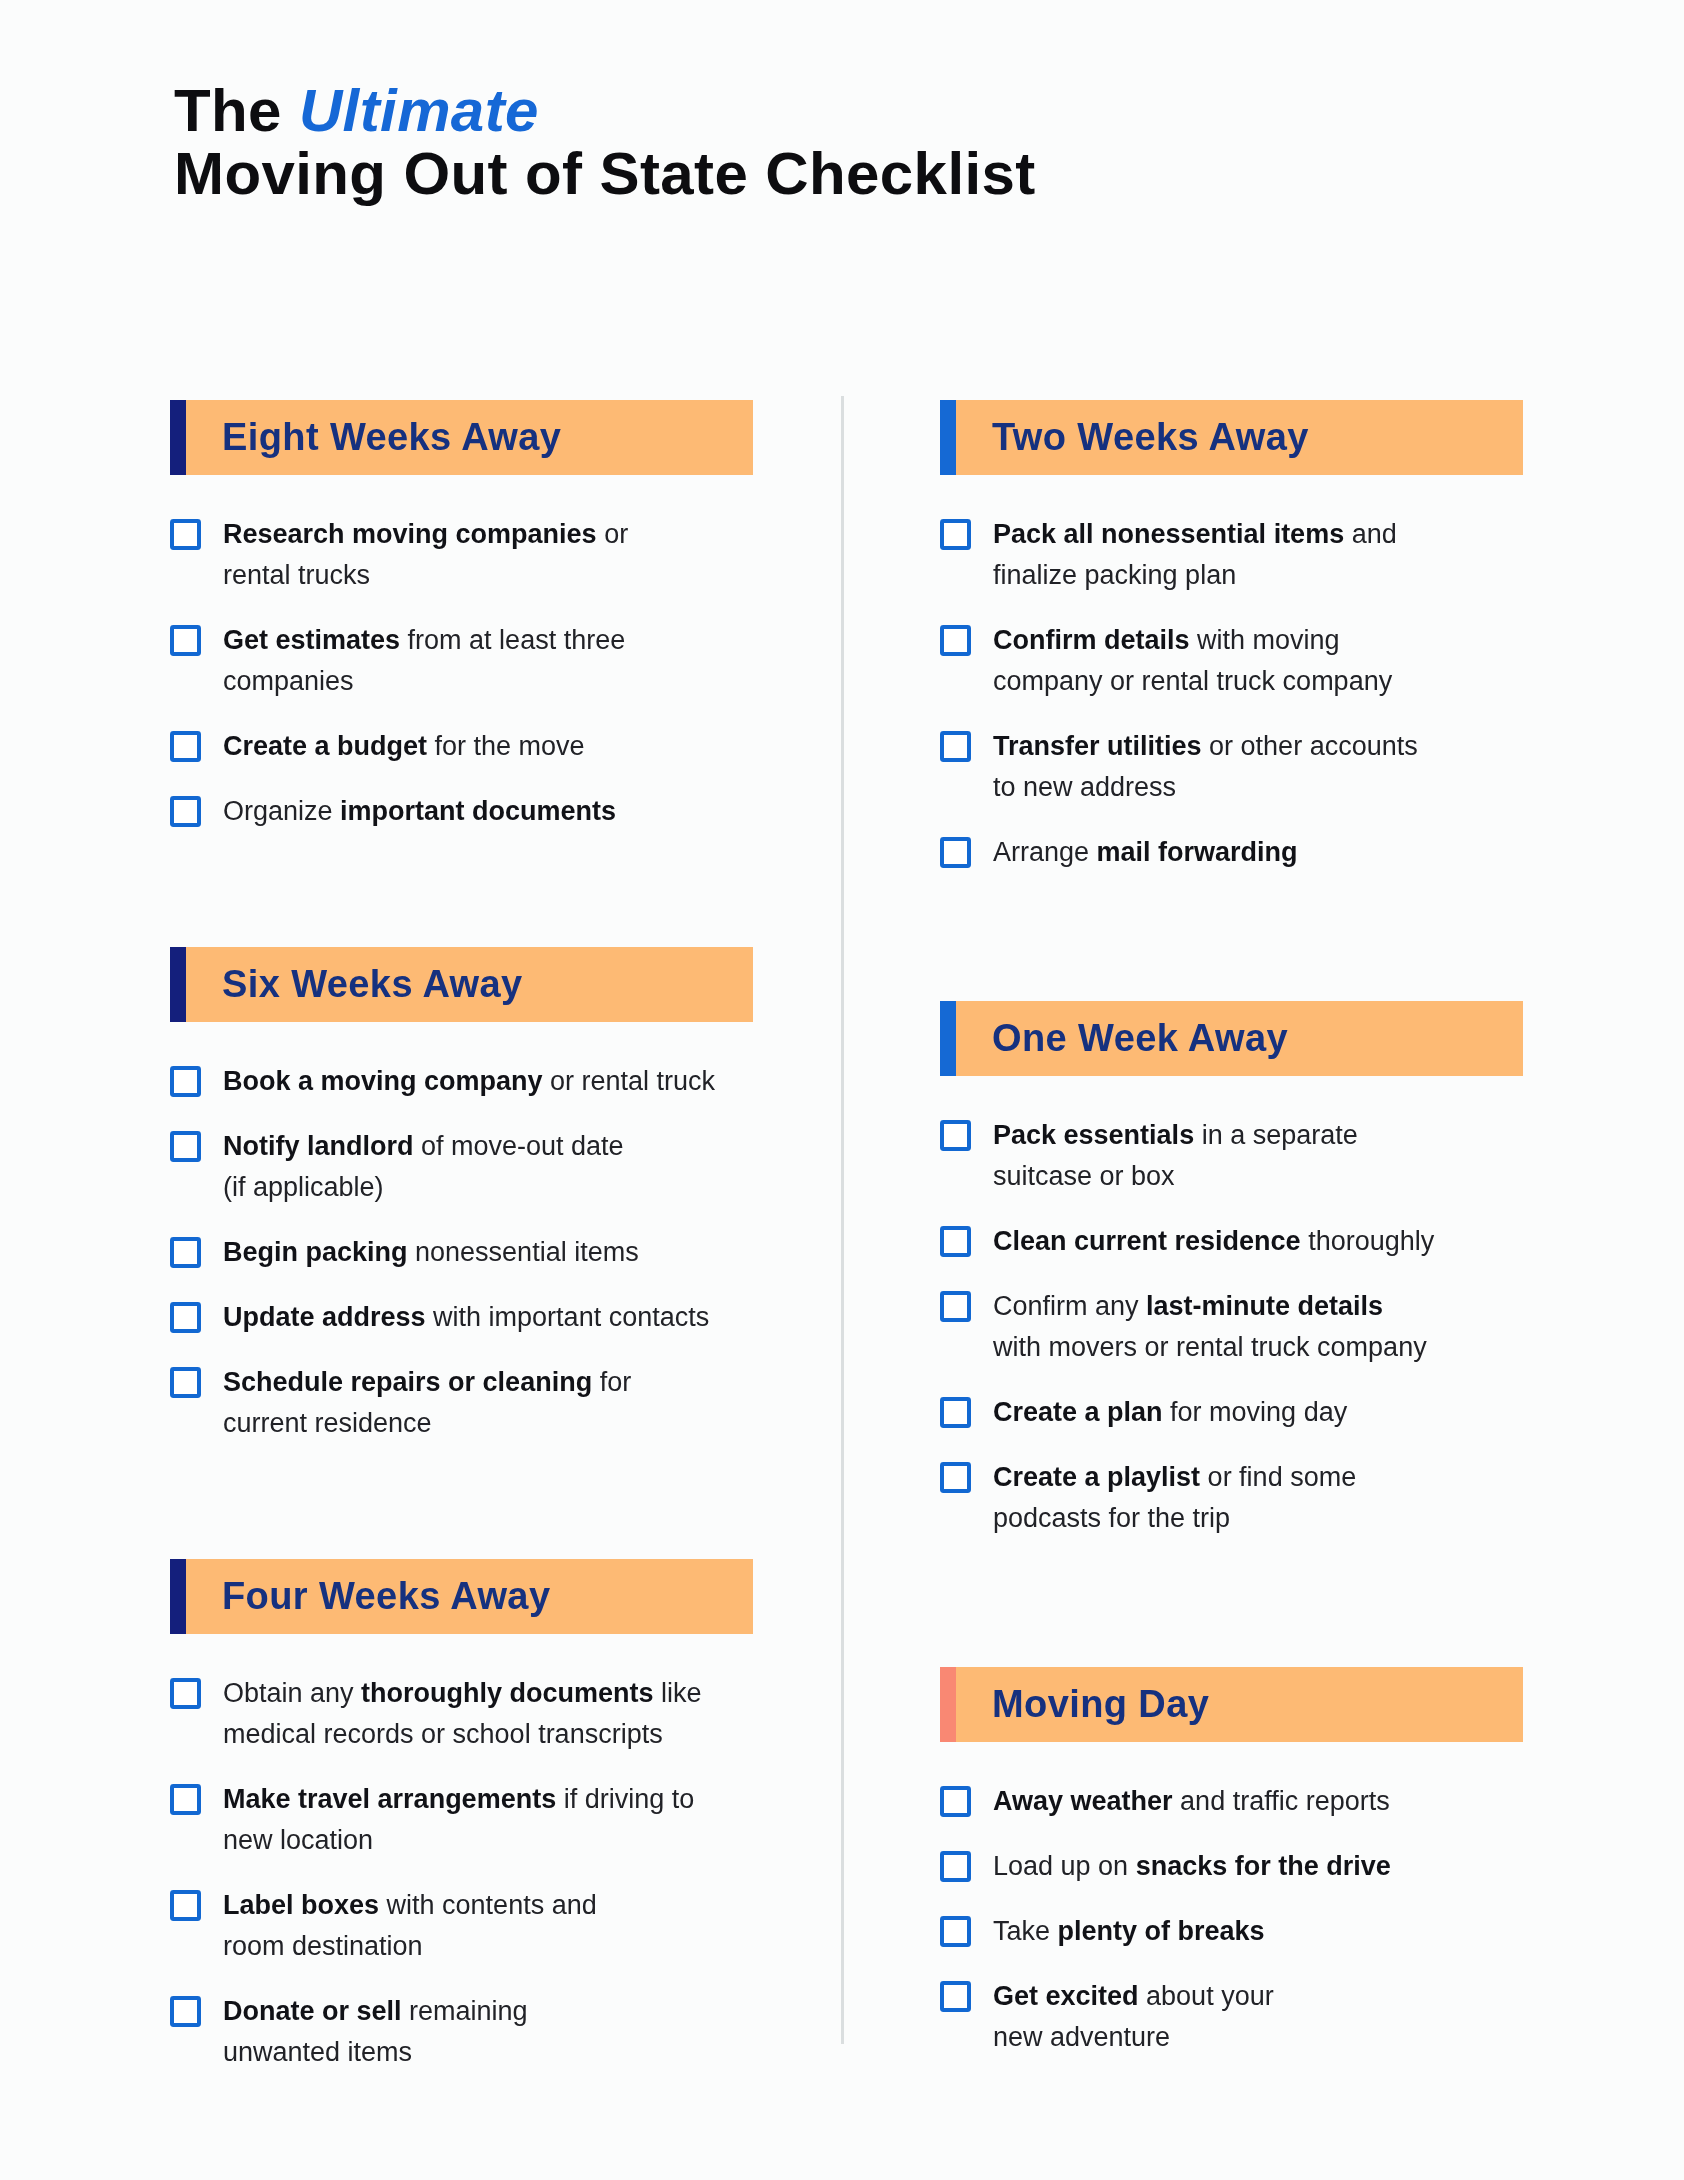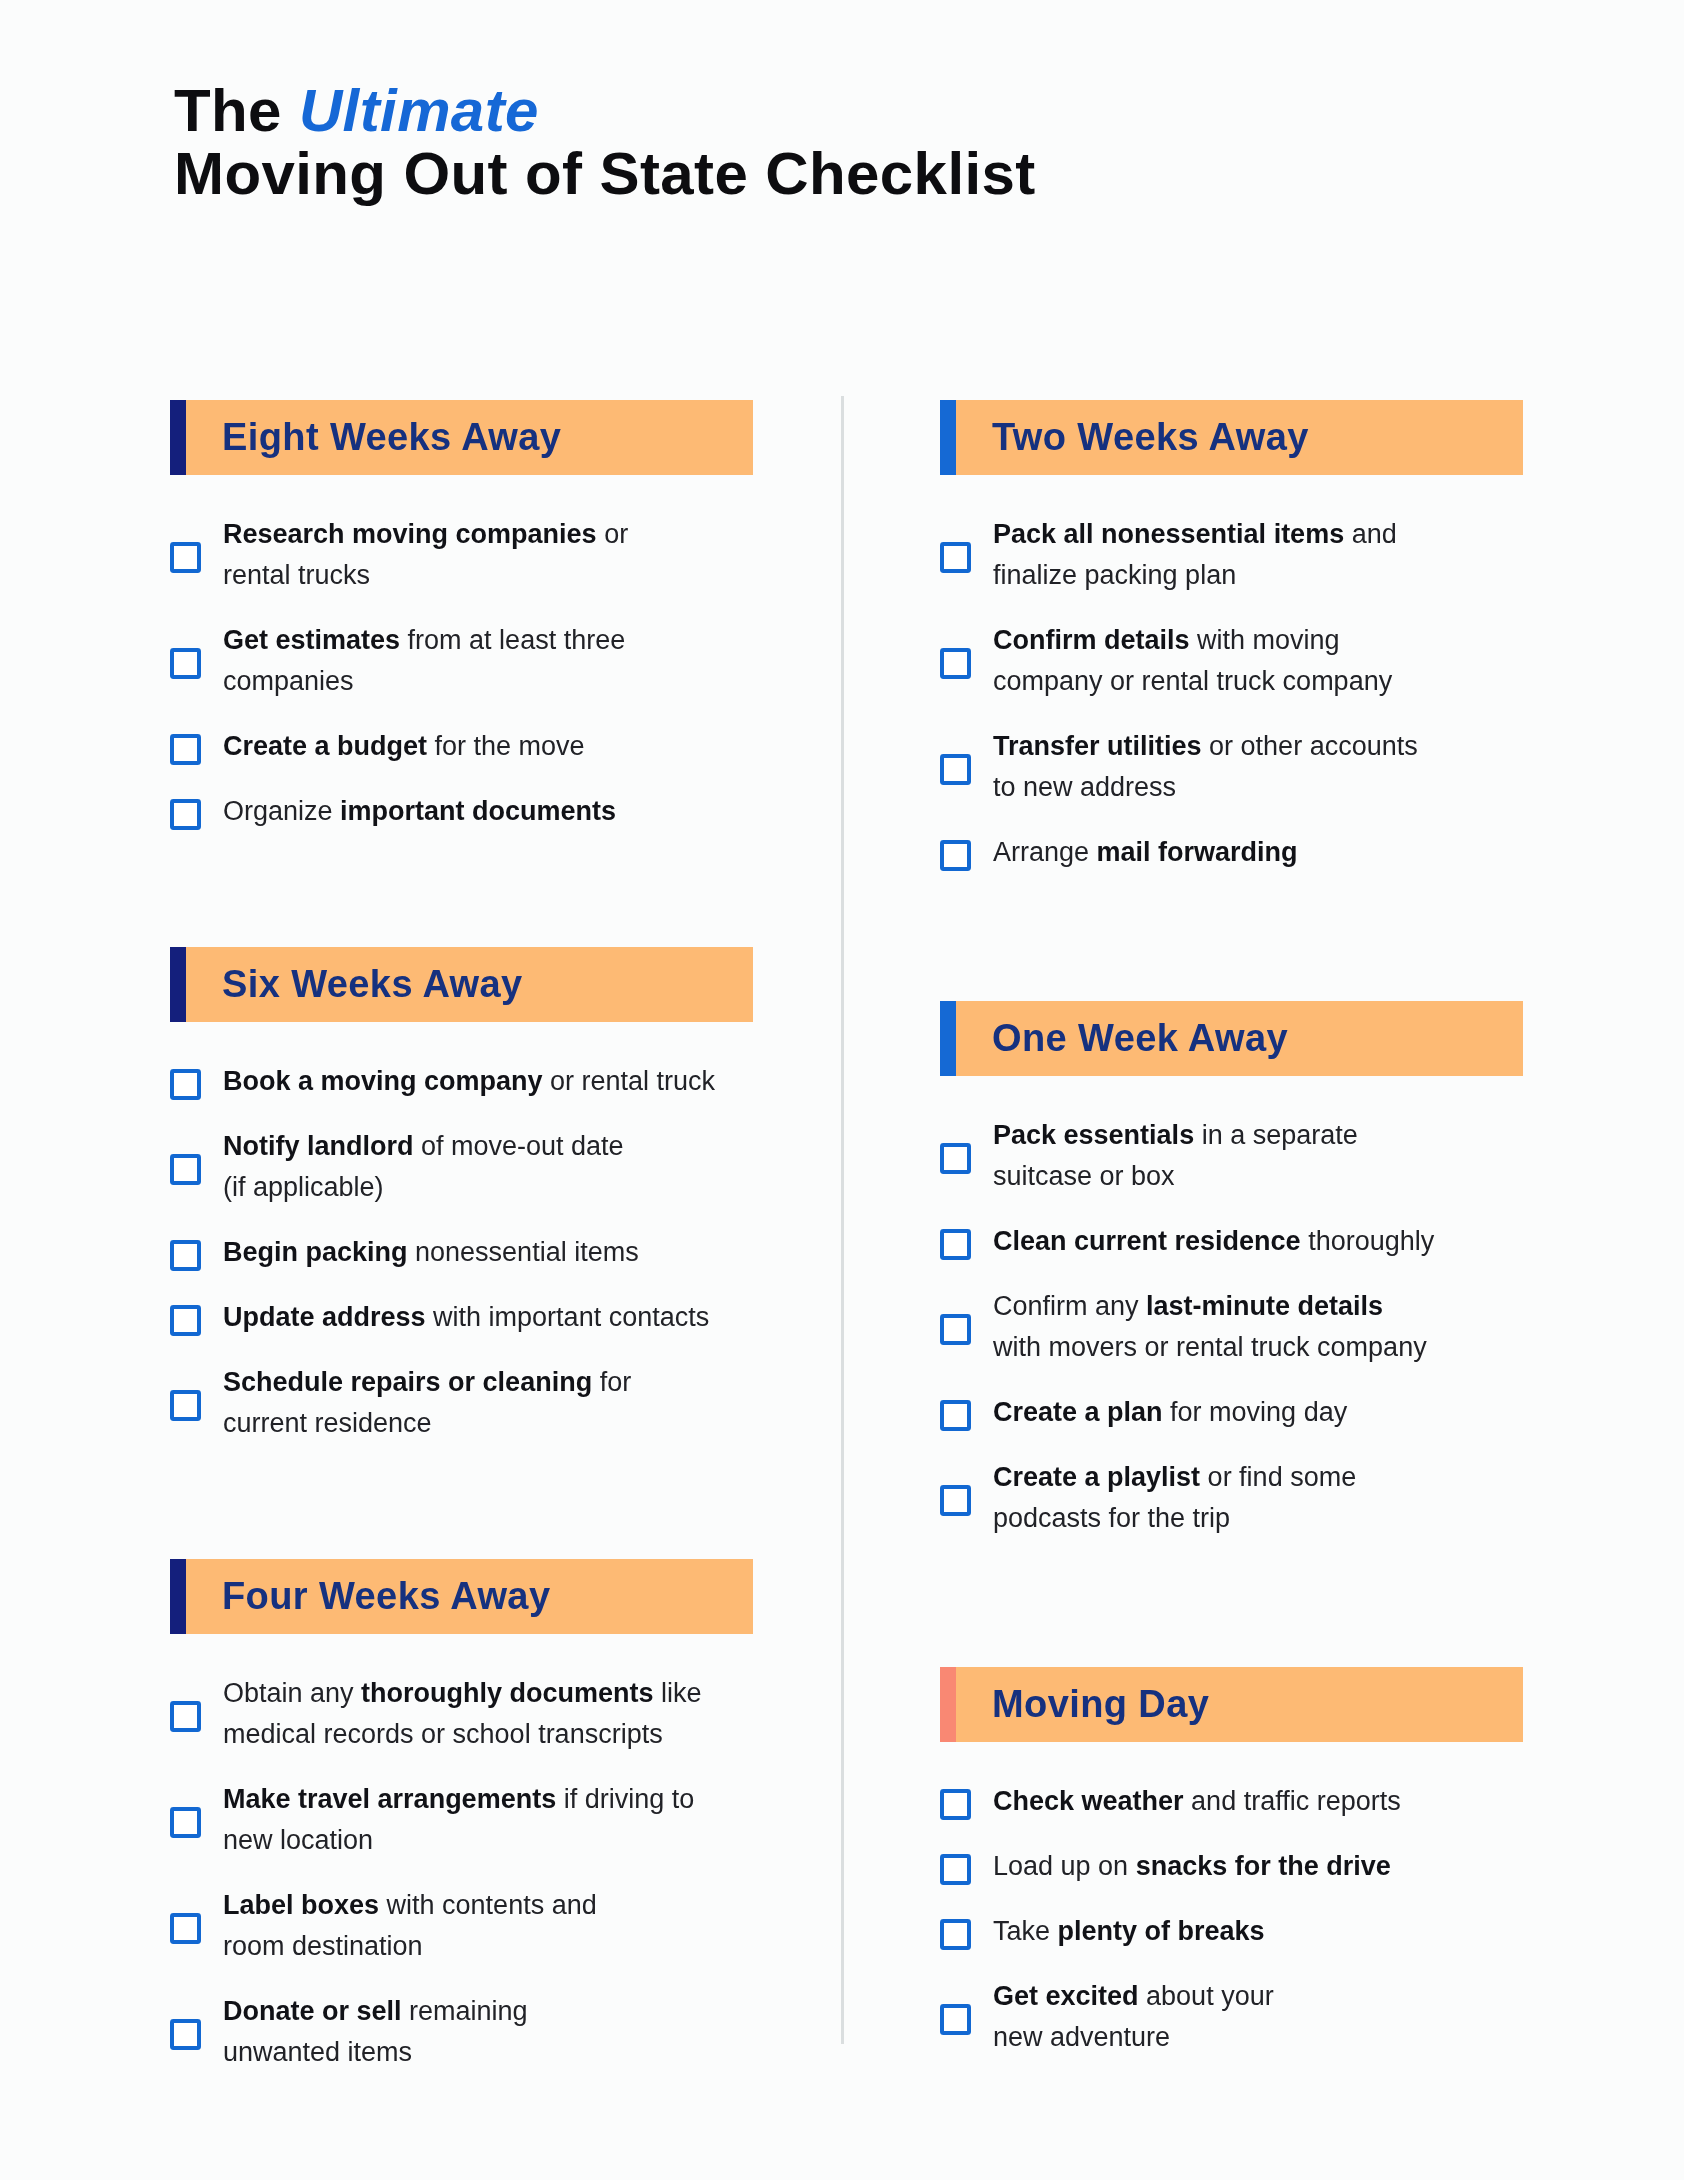--- a/index.html
+++ b/index.html
@@ -37,21 +37,21 @@
   .header-bg {
     flex:1; background:#fdba74;
     display:flex; align-items:center; padding-left:36px;
   }
   .section-title {
     margin:0; font-size:38px; font-weight:700;
     color:#16317f; letter-spacing:0.4px;
   }
 
   .items { margin-top:39px; display:flex; flex-direction:column; gap:24px; }
-  .item { display:flex; align-items:center; }
+  .item { display:flex; align-items:flex-start; }
   .checkbox {
     width:23px; height:23px; flex:none;
     border:4.3px solid #1268d2; border-radius:3.4px;
     background:#ffffff; margin-top:5.1px; cursor:pointer;
   }
   .item-text {
     margin:0 0 0 22px; width:596px;
     font-size:27px; line-height:41px;
     color:#212227; white-space:pre-line;
   }
@@ -227,21 +227,21 @@
       <section class="section">
         <div class="section-header">
           <span class="accent" style="background: rgb(249, 136, 115);"></span>
           <div class="header-bg">
             <h2 class="section-title">Moving Day</h2>
           </div>
         </div>
         <div class="items">
           <div class="item">
             <span class="checkbox" role="checkbox" aria-checked="false"></span>
-            <p class="item-text"><b>Check weather</b><span> and traffic reports</span></p>
+            <p class="item-text"><b>Away weather</b><span> and traffic reports</span></p>
           </div>
           <div class="item">
             <span class="checkbox" role="checkbox" aria-checked="false"></span>
             <p class="item-text"><span>Load up on </span><b>snacks for the drive</b></p>
           </div>
           <div class="item">
             <span class="checkbox" role="checkbox" aria-checked="false"></span>
             <p class="item-text"><span>Take </span><b>plenty of breaks</b></p>
           </div>
           <div class="item">

